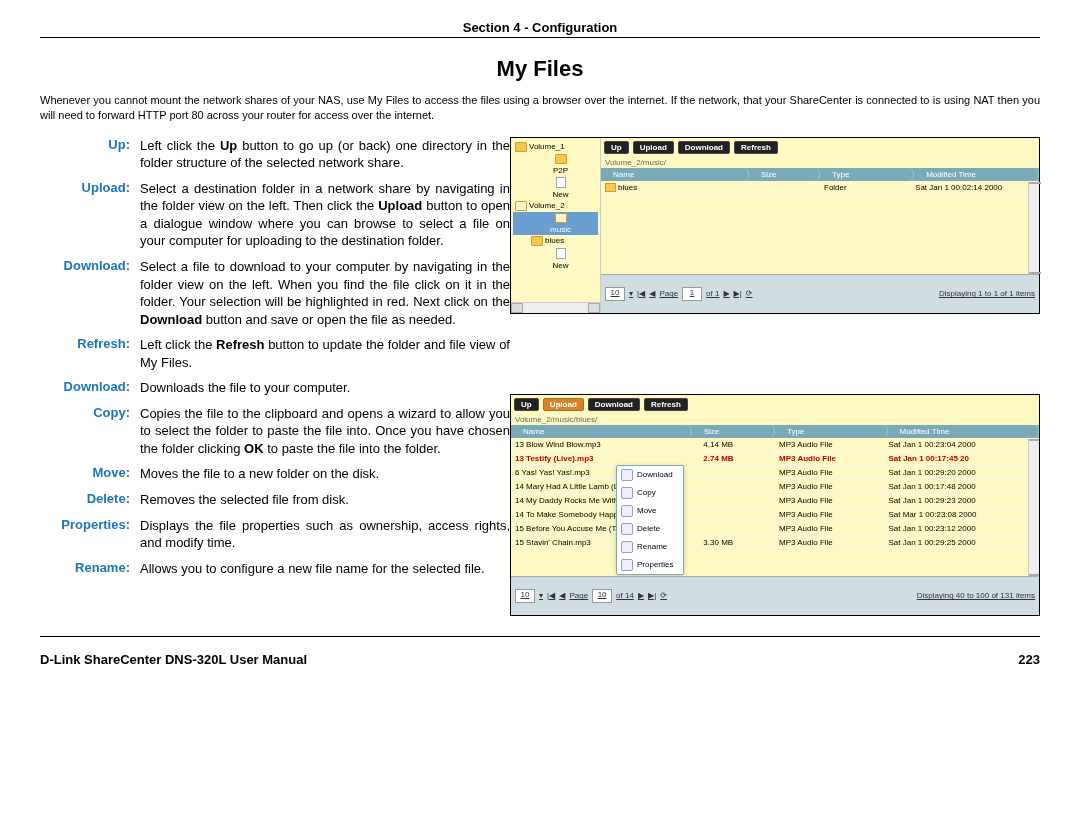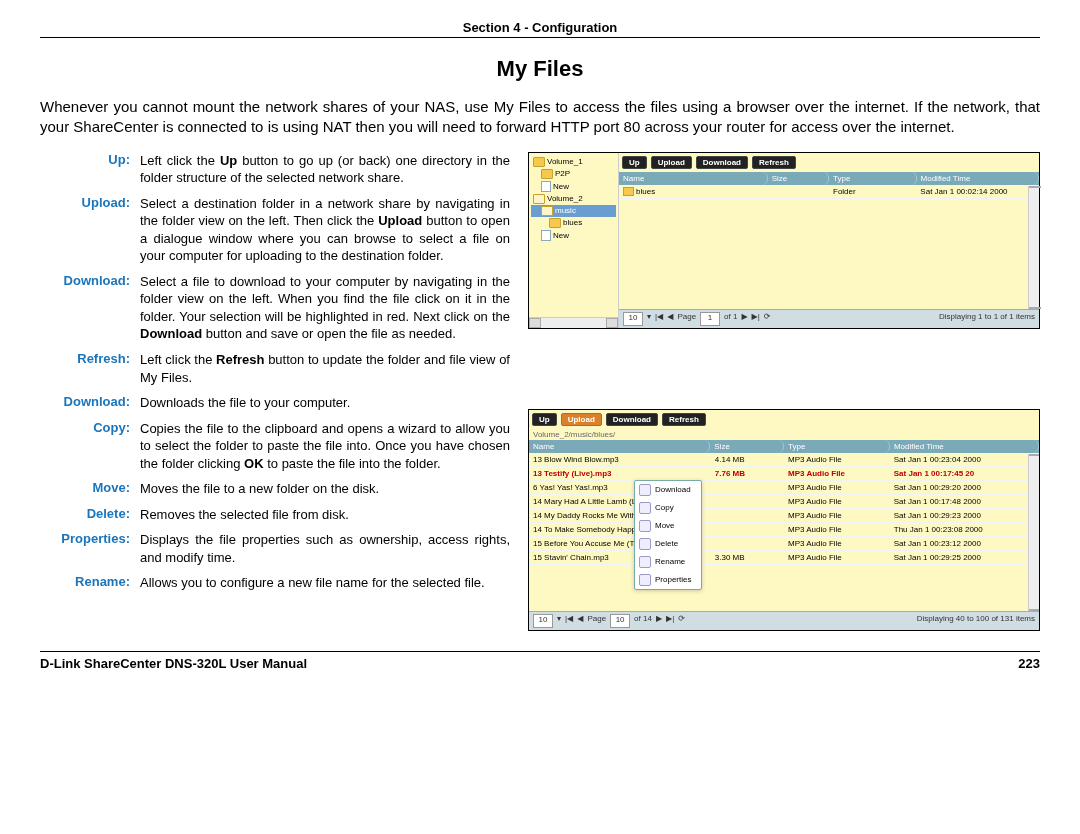--- a/index.html
+++ b/index.html
@@ -19,28 +19,27 @@
     text-align: center;
   }
   h1.title {
     text-align: center;
     font-size: 22px;
     margin: 18px 0 8px 0;
     font-weight: bold;
   }
   .intro {
     text-align: justify;
-    font-size: 15px;
+    font-size: 11px;
     line-height: 1.35;
     margin-bottom: 14px;
   }
   .content-row {
     display: flex;
     align-items: flex-start;
-    gap: 18px;
   }
   .defs {
     flex: 0 0 470px;
   }
   .def-row {
     display: flex;
     margin-bottom: 8px;
   }
   .def-term {
     flex: 0 0 90px;
@@ -77,21 +76,21 @@
   }
   .shot1-body { display: flex; flex: 1; }
   .tree {
     width: 90px;
     border-right: 1px solid #ccc;
     padding: 3px 2px;
     position: relative;
     box-sizing: border-box;
   }
   .tree-item { display: flex; align-items: center; padding: 1px 0 1px 2px; gap: 2px; font-size: 8px; }
-  .tree-item.lvl1 { padding-left: 10px; }
+  .tree-item.lvl1 { padding-left: 10px; flex-direction: column; }
   .tree-item.lvl2 { padding-left: 18px; }
   .tree-item.sel { background: #6a9dd0; color: #fff; }
   .ico-folder {
     width: 10px; height: 8px; background: #f6c84c; border: 1px solid #c8a030;
     display: inline-block; border-radius: 1px;
   }
   .ico-folder.open { background: #fff3cc; }
   .ico-file {
     width: 8px; height: 9px; background: #fff; border: 1px solid #8ab; display: inline-block;
   }
@@ -109,36 +108,36 @@
     background: #222; color: #fff; border: 1px solid #444;
     padding: 1px 6px; border-radius: 2px; font-size: 8px;
     font-weight: bold;
   }
   .tb-btn.orange { background: #d9822b; border-color:#b86a1f; }
   .breadcrumb { padding: 1px 4px; color: #666; font-size: 8px; }
   .file-table { flex: 1; position: relative; }
   .ft-head {
     display: flex; background: #7aa9b8; color: #fff; font-size: 8px;
   }
-  .ft-head > div { padding: 2px 4px; border-right: 1px solid #9cc; border-radius: 6px; }
+  .ft-head > div { padding: 2px 12px; border-right: 1px solid #9cc; border-radius: 6px; }
   .col-name { flex: 1.6; }
   .col-size { flex: 0.6; }
   .col-type { flex: 0.9; }
   .col-mod  { flex: 1.3; }
   .ft-row { display: flex; font-size: 8px; border-bottom: 1px solid #eef4f6; }
   .ft-row > div { padding: 2px 4px; }
   .ft-row.sel { color: #b00; font-weight: bold; }
   .ico-folder-sm {
     width: 9px; height: 7px; background: #f6c84c; border: 1px solid #c8a030;
     display: inline-block; vertical-align: middle; margin-right: 2px;
   }
   .pager {
     background: #d0dde3; border-top: 1px solid #aaa;
-    display: flex; padding: 2px 4px; gap: 4px;
-    font-size: 8px; color: #333;
+    display: flex; align-items: center; padding: 12px 4px; gap: 4px;
+    font-size: 8px; color: #333; text-decoration: underline;
   }
   .pager .pg-box {
     width: 18px; height: 12px; background: #fff; border: 1px solid #999;
     text-align: center;
   }
   .pager .nav { cursor: pointer; }
   .vsb {
     position: absolute; right: 0; top: 14px; bottom: 0; width: 10px;
     background: #eee; border-left: 1px solid #ccc;
     display: flex; flex-direction: column; justify-content: space-between;
@@ -152,21 +151,21 @@
     font-size: 8px; z-index: 5;
   }
   .ctx-item { display: flex; align-items: center; gap: 4px; padding: 3px 10px 3px 4px; }
   .ctx-item .ci-ico {
     width: 10px; height: 10px; display: inline-block; background: #eef; border: 1px solid #99c; border-radius: 2px;
   }
   .shot2-list { flex: 1; position: relative; overflow: hidden; }
   .footer-bar {
     border-top: 1px solid #000;
     margin-top: 20px;
-    padding-top: 4px;
+    padding-top: 15px;
     display: flex; justify-content: space-between;
     font-weight: bold;
     font-size: 13px;
   }
 </style>
 </head>
 <body>
 
 <div class="header-bar">Section 4 - Configuration</div>
 
@@ -256,20 +255,21 @@
               <span class="scroll-btn"></span>
             </div>
         </div>
         <div class="right-pane">
           <div class="toolbar">
             <span class="tb-btn">Up</span>
             <span class="tb-btn">Upload</span>
             <span class="tb-btn">Download</span>
             <span class="tb-btn">Refresh</span>
           </div>
+          <div class="breadcrumb">Volume_2/music/</div>
           <div class="file-table">
             <div class="ft-head">
               <div class="col-name">Name</div>
               <div class="col-size">Size</div>
               <div class="col-type">Type</div>
               <div class="col-mod">Modified Time</div>
             </div>
             <div class="ft-row">
               <div class="col-name"><span class="ico-folder-sm"></span><span>blues</span></div>
               <div class="col-size"></div>
@@ -315,21 +315,21 @@
         </div>
         <div id="shot2-rows">
             <div class="ft-row">
               <div class="col-name">13 Blow Wind Blow.mp3</div>
               <div class="col-size">4.14 MB</div>
               <div class="col-type">MP3 Audio File</div>
               <div class="col-mod">Sat Jan 1 00:23:04 2000</div>
             </div>
             <div class="ft-row sel">
               <div class="col-name">13 Testify (Live).mp3</div>
-              <div class="col-size">7.76 MB</div>
+              <div class="col-size">2.74 MB</div>
               <div class="col-type">MP3 Audio File</div>
               <div class="col-mod">Sat Jan 1 00:17:45 20</div>
             </div>
             <div class="ft-row">
               <div class="col-name">6 Yas! Yas! Yas!.mp3</div>
               <div class="col-size"></div>
               <div class="col-type">MP3 Audio File</div>
               <div class="col-mod">Sat Jan 1 00:29:20 2000</div>
             </div>
             <div class="ft-row">
@@ -341,21 +341,21 @@
             <div class="ft-row">
               <div class="col-name">14 My Daddy Rocks Me With One</div>
               <div class="col-size"></div>
               <div class="col-type">MP3 Audio File</div>
               <div class="col-mod">Sat Jan 1 00:29:23 2000</div>
             </div>
             <div class="ft-row">
               <div class="col-name">14 To Make Somebody Happy.mp</div>
               <div class="col-size"></div>
               <div class="col-type">MP3 Audio File</div>
-              <div class="col-mod">Thu Jan 1 00:23:08 2000</div>
+              <div class="col-mod">Sat Mar 1 00:23:08 2000</div>
             </div>
             <div class="ft-row">
               <div class="col-name">15 Before You Accuse Me (Take A Look).mp3</div>
               <div class="col-size"></div>
               <div class="col-type">MP3 Audio File</div>
               <div class="col-mod">Sat Jan 1 00:23:12 2000</div>
             </div>
             <div class="ft-row">
               <div class="col-name">15 Stavin' Chain.mp3</div>
               <div class="col-size">3.30 MB</div>

